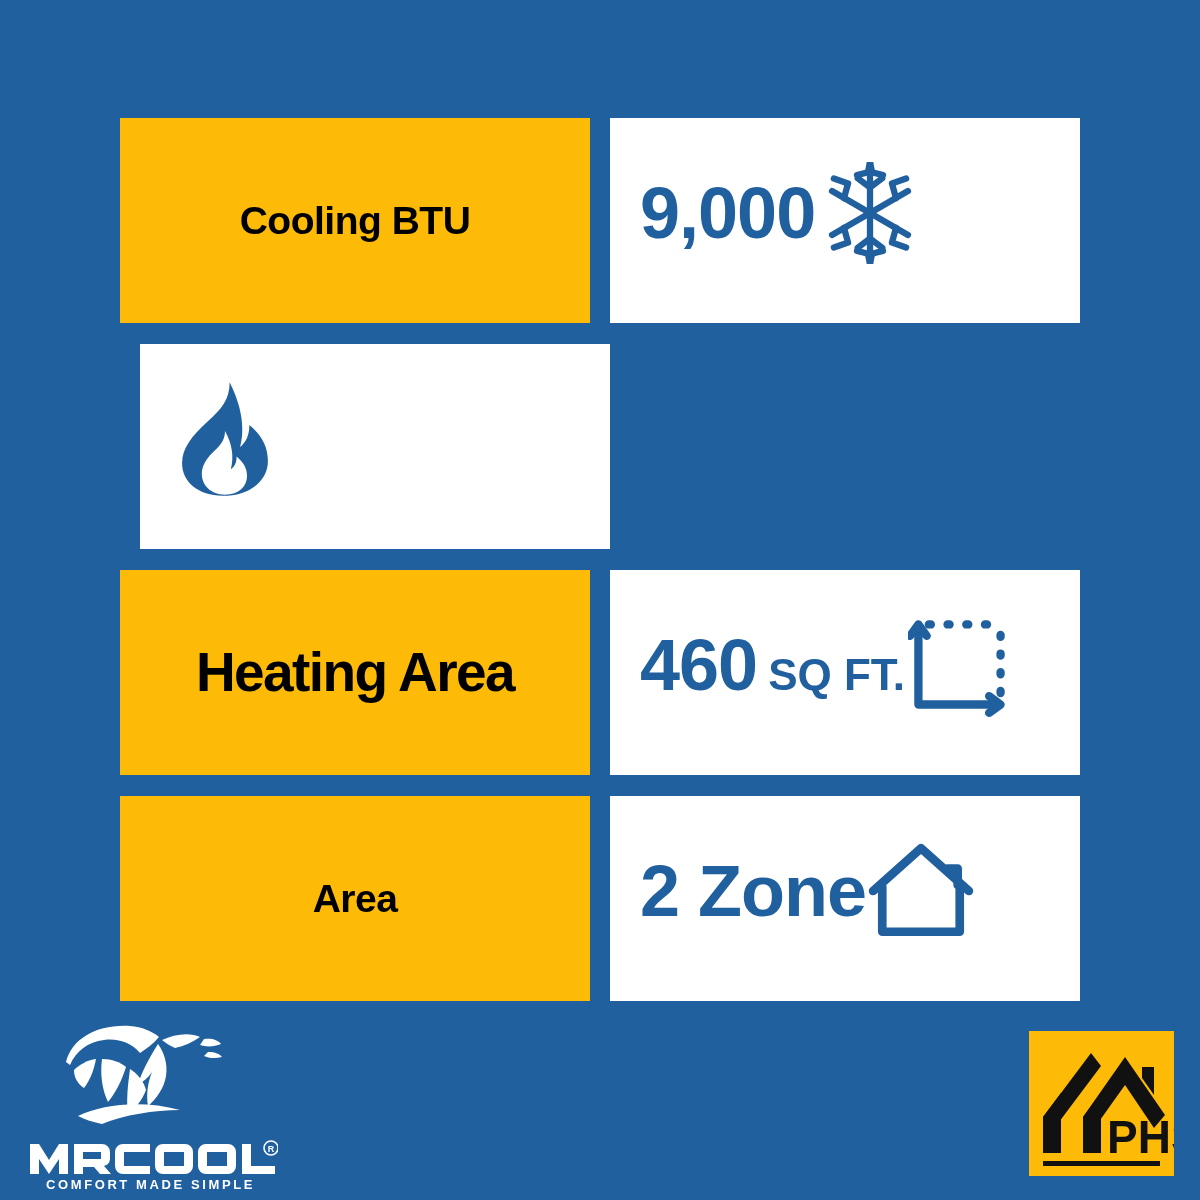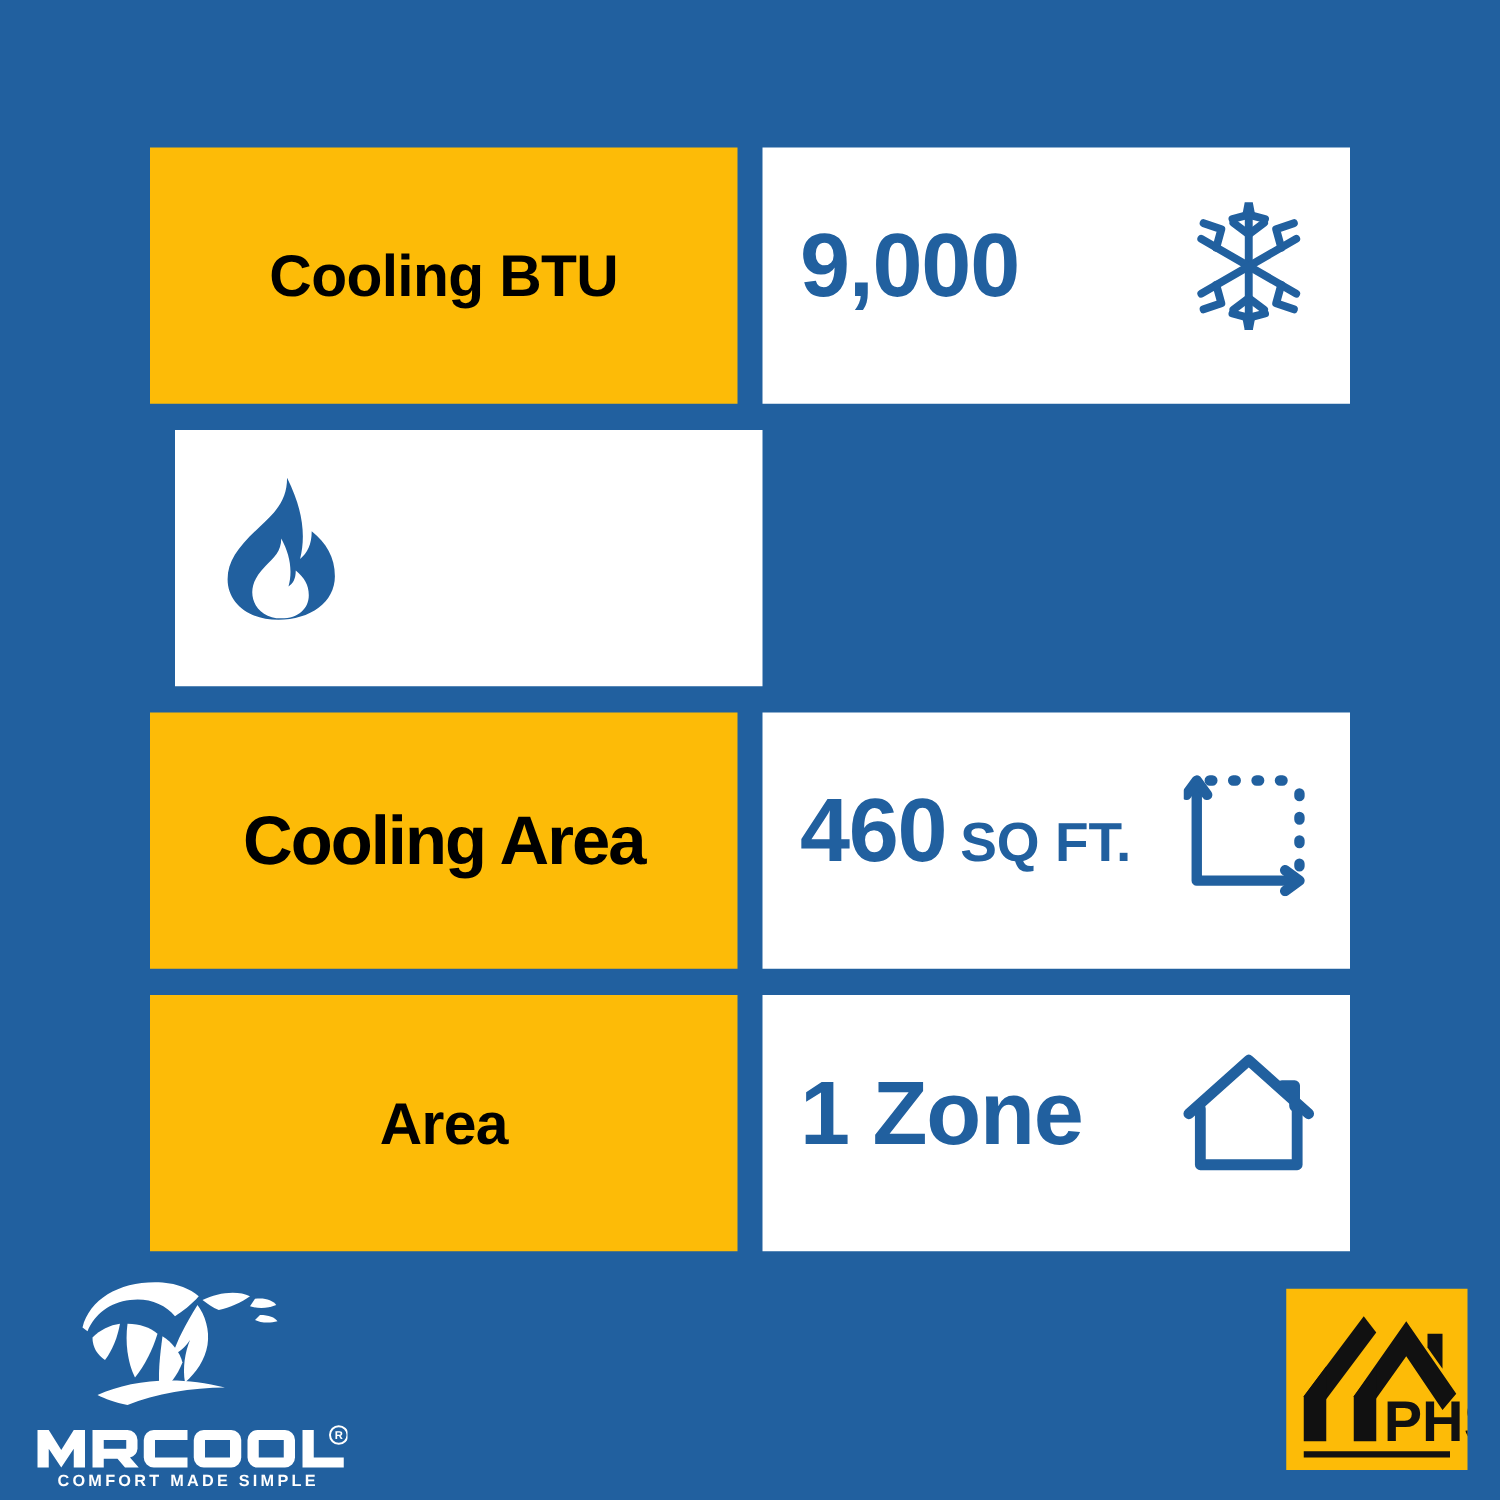--- a/index.html
+++ b/index.html
@@ -43,39 +43,38 @@
     background: #fdbb07;
     display: flex;
     align-items: center;
     justify-content: center;
     padding: 0 10px;
   }
 
   .label-text {
     color: #000000;
     font-weight: bold;
-    font-size: 47px;
+    font-size: 39px;
     letter-spacing: -0.5px;
     line-height: 1;
     white-space: nowrap;
   }
 
   .label-text.narrow {
     font-size: 55px;
     letter-spacing: -1.6px;
   }
 
   .value-cell {
     width: 470px;
     margin-left: 20px;
     background: #ffffff;
     display: flex;
     align-items: center;
     padding: 0 26px 16px 30px;
-    justify-content: space-between;
   }
 
   .value-text {
     color: #21609f;
     font-weight: bold;
     font-size: 72px;
     line-height: 1;
     letter-spacing: -1px;
     white-space: nowrap;
     display: flex;
@@ -167,21 +166,21 @@
           <svg width="100" height="116" viewBox="0 0 86 100" aria-hidden="true">
             <path fill="#21609f" d="M47 1 C47 16 40 24 28 35 C14 48 6 58 6 71 C6 87 20 99 41 99 C63 99 80 87 80 69 C80 56 74 46 64 38 C64 47 61 53 56 57 C60 41 58 23 47 1 Z"></path>
             <path fill="#ffffff" d="M43 43 C43 52 38 56 32 62 C26 68 23 74 23 80 C23 90 31 98 43 98 C55 98 62 91 62 82 C62 75 59 70 53 65 C53 71 51 74 48 76 C51 65 49 54 43 43 Z"></path>
           </svg>
         </span>
       </div>
     </div>
 
     <div class="spec-row">
       <div class="label-cell">
-        <span class="label-text narrow">Cooling Area</span>
+        <span class="label-text narrow">Heating Area</span>
       </div>
       <div class="value-cell">
         <span class="value-text">
           <span>460</span>
           <span class="value-unit">SQ FT.</span>
         </span>
         <span class="value-icon">
           <svg width="104" height="104" viewBox="0 0 100 100" aria-hidden="true">
             <g stroke="#21609f" stroke-width="8" fill="none" stroke-linecap="round" stroke-linejoin="round">
               <polyline points="10,14 10,88 86,88"></polyline>
@@ -194,21 +193,21 @@
         </span>
       </div>
     </div>
 
     <div class="spec-row">
       <div class="label-cell">
         <span class="label-text">Area</span>
       </div>
       <div class="value-cell">
         <span class="value-text">
-          <span>1 Zone</span>
+          <span>2 Zone</span>
         </span>
         <span class="value-icon">
           <svg width="106" height="100" viewBox="0 0 104 96" aria-hidden="true">
             <g stroke="#21609f" stroke-width="8.5" fill="none" stroke-linecap="round" stroke-linejoin="round">
               <polyline points="5,48 52,6 99,48"></polyline>
               <polyline points="14,44 14,88 90,88 90,44"></polyline>
               <polyline points="78,26 88,26 88,42"></polyline>
             </g>
           </svg>
         </span>

